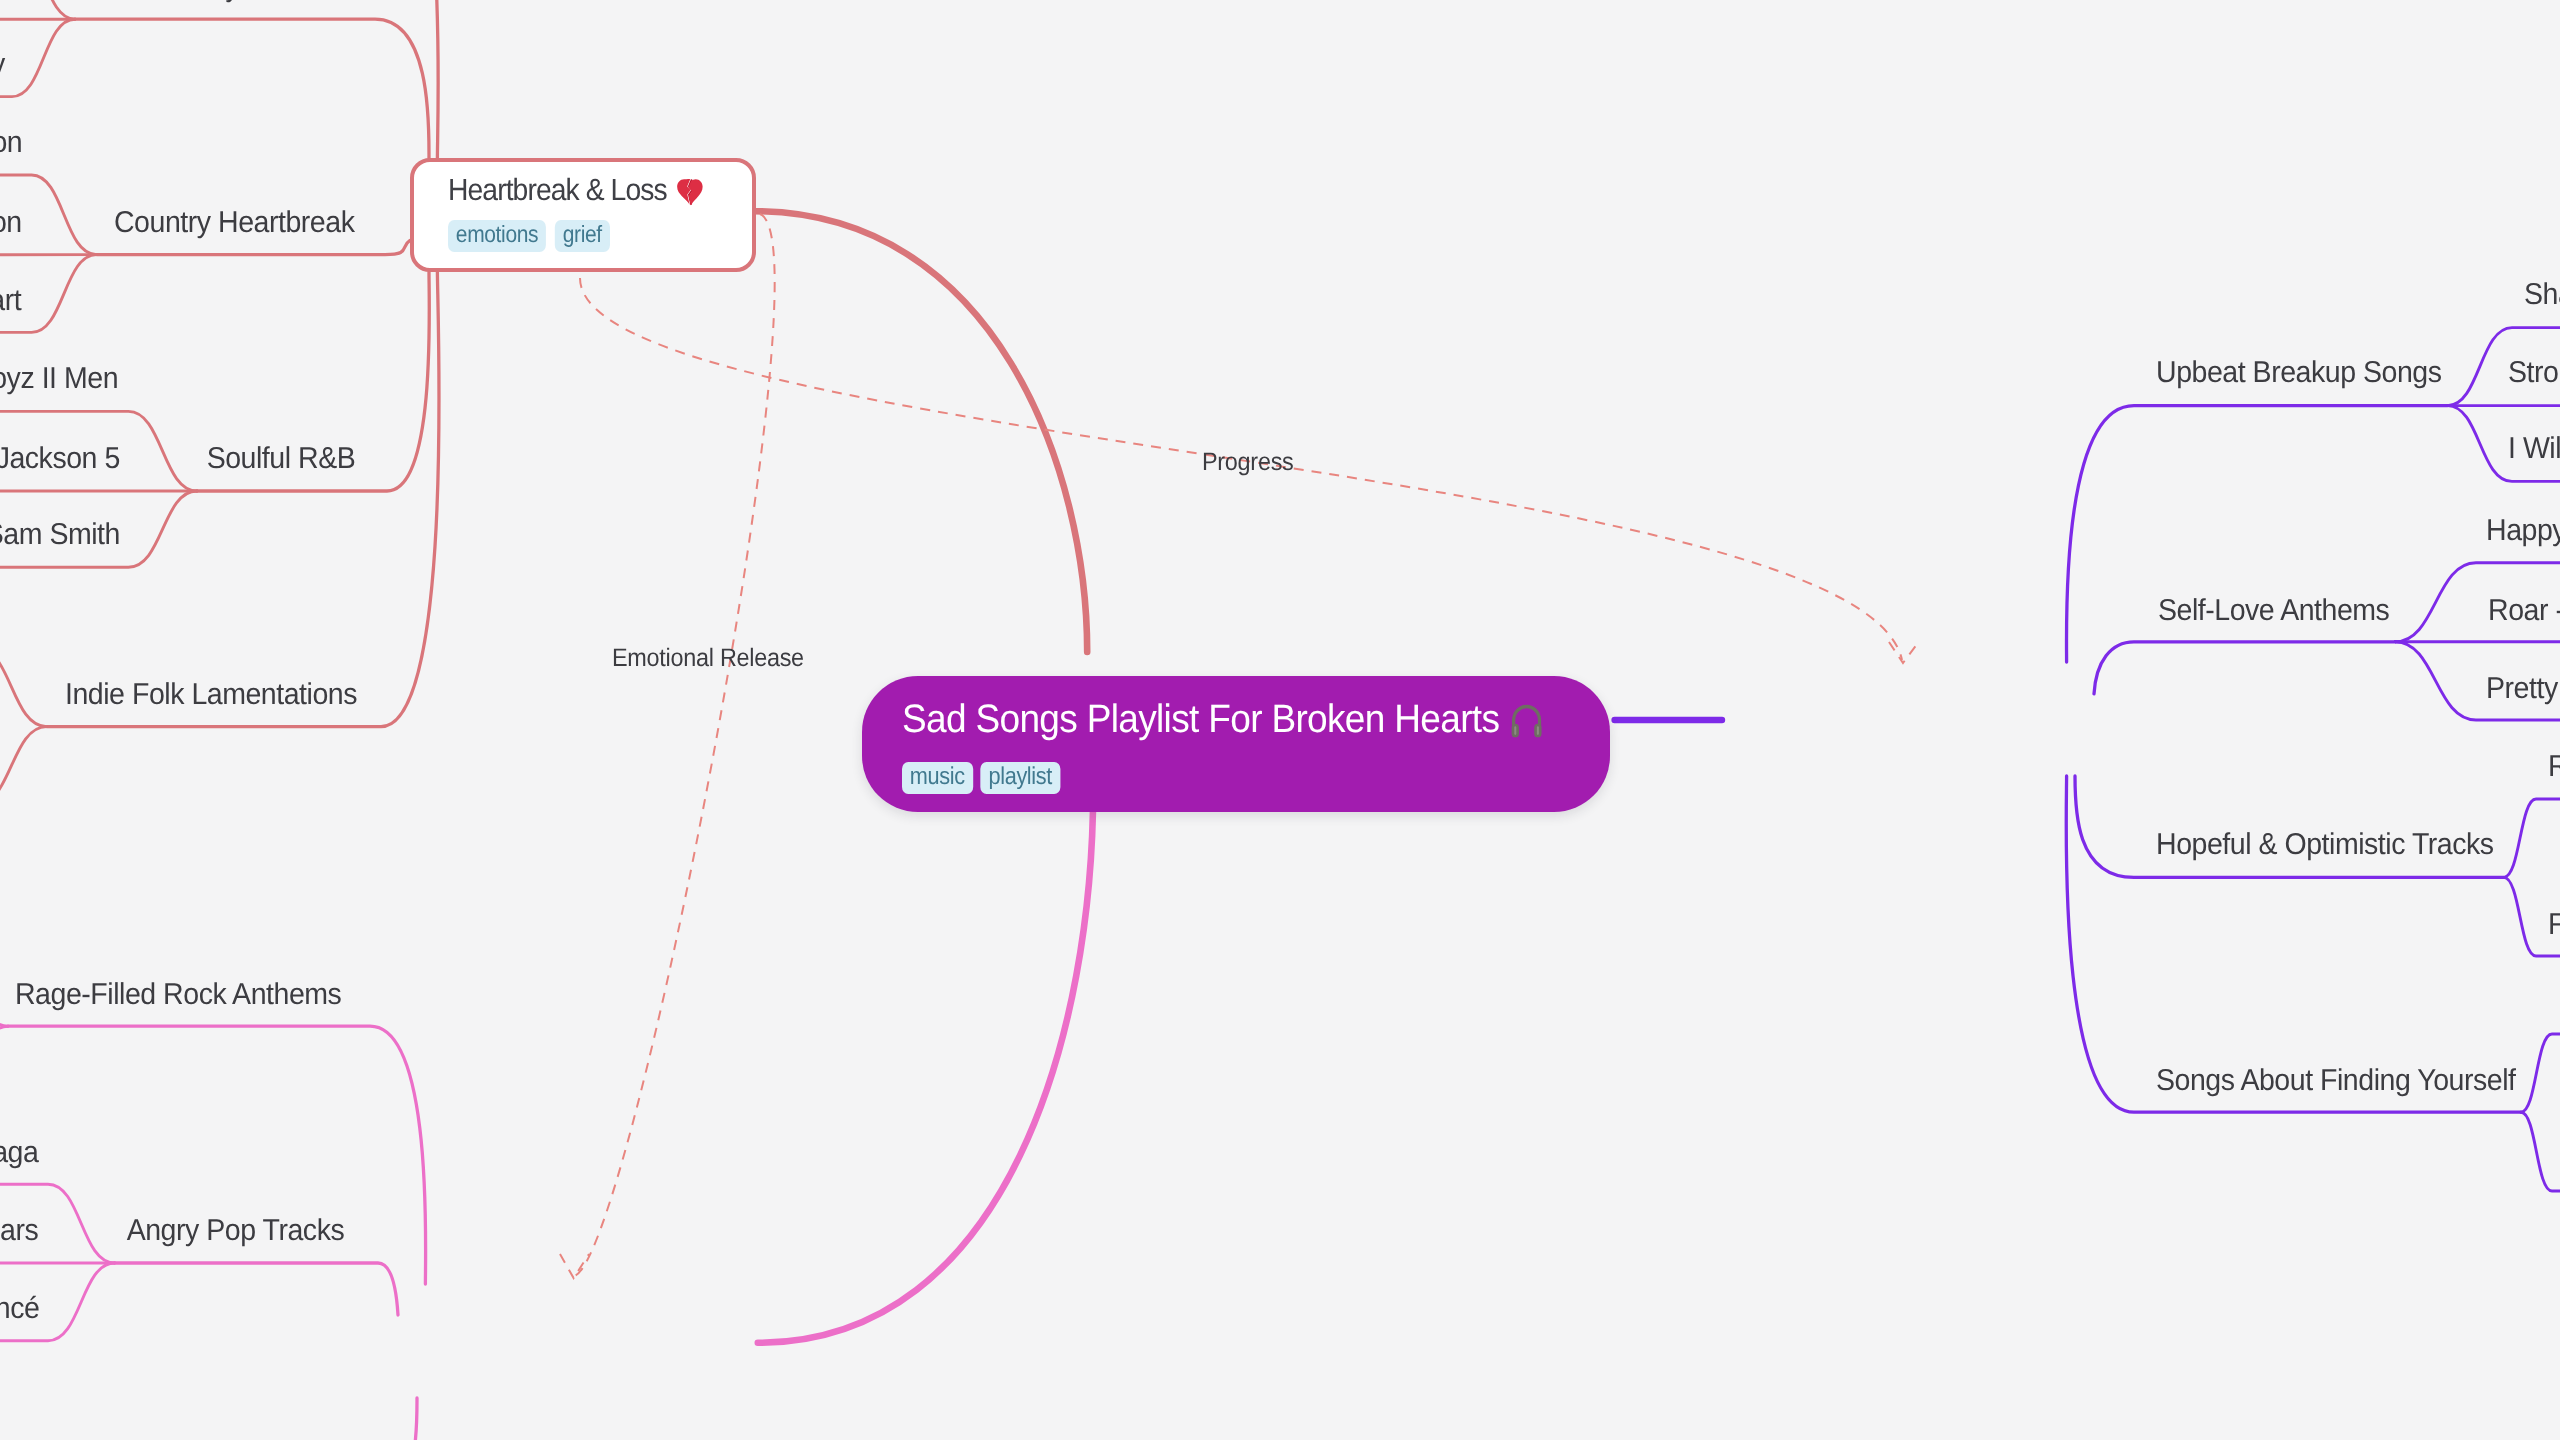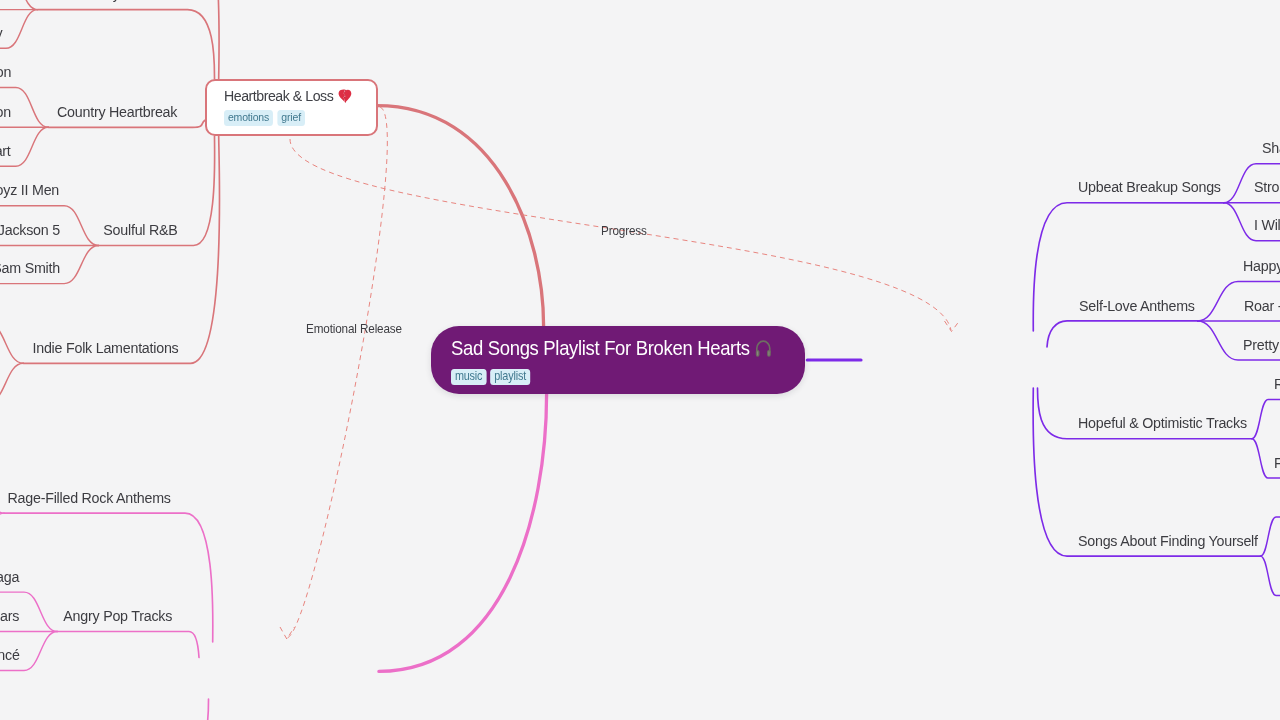--- a/index.html
+++ b/index.html
@@ -14,22 +14,22 @@
 .leaf.r{transform-origin:right center;margin-right:-2.2px;}
 .node{position:absolute;background:#ffffff;border-style:solid;border-width:2.6px;border-radius:10px;
       box-sizing:border-box;padding:6.5px 0 0 16.5px;text-align:right;}
 .node .title{font-size:15.3px;color:#3f4046;white-space:nowrap;line-height:16px;height:16px;
       letter-spacing:-0.5px;transform:scaleX(0.925);transform-origin:left center;
       display:flex;align-items:center;width:max-content;}
 .node .tags{margin-top:6.5px;display:flex;gap:5px;width:max-content;
       transform:scaleX(0.89);transform-origin:left center;}
 .node .tag{background:#d8eef7;color:#41798f;font-size:11.8px;border-radius:3.5px;padding:2.2px 4.4px;
       line-height:11.2px;letter-spacing:-0.2px;}
-#root{position:absolute;background:#701a75;border-radius:28px;box-sizing:border-box;padding:11.5px 0 0 20px;
-      box-shadow:0 2px 6px rgba(30,30,50,0.12);}
+#root{position:absolute;background:#a21caf;border-radius:28px;box-sizing:border-box;padding:11.5px 0 0 20px;
+      box-shadow:0 2px 6px rgba(30,30,50,0.12);margin-top:12px;}
 #root .title{font-size:19.8px;color:#ffffff;white-space:nowrap;line-height:21px;height:21px;
       letter-spacing:-0.35px;transform:scaleX(0.935);transform-origin:left center;
       display:flex;align-items:center;width:max-content;}
 #root .tags{margin-top:10.5px;display:flex;gap:4.6px;width:max-content;
       transform:scaleX(0.89);transform-origin:left center;}
 #root .tag{background:#d8eef7;color:#41798f;font-size:12.2px;border-radius:3.5px;padding:2.2px 4.4px;
       line-height:11.6px;letter-spacing:-0.2px;}
 .conn-label{position:absolute;font-size:12.6px;color:#3c3c41;white-space:nowrap;letter-spacing:-0.15px;
       transform:scaleX(0.93);transform-origin:left center;}
 .ico{display:inline-block;flex:0 0 auto;margin-left:5px;}

